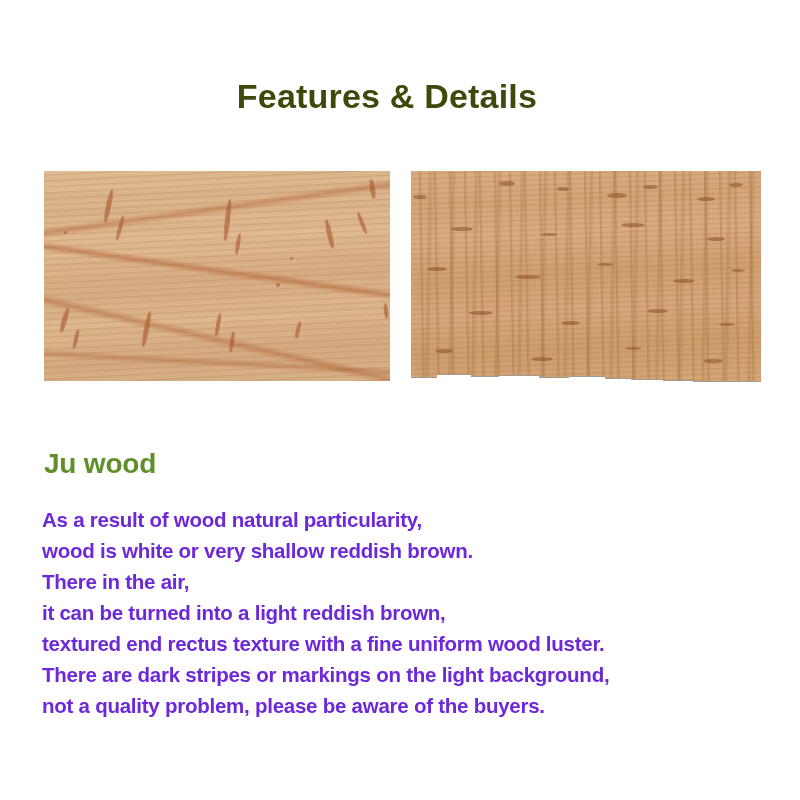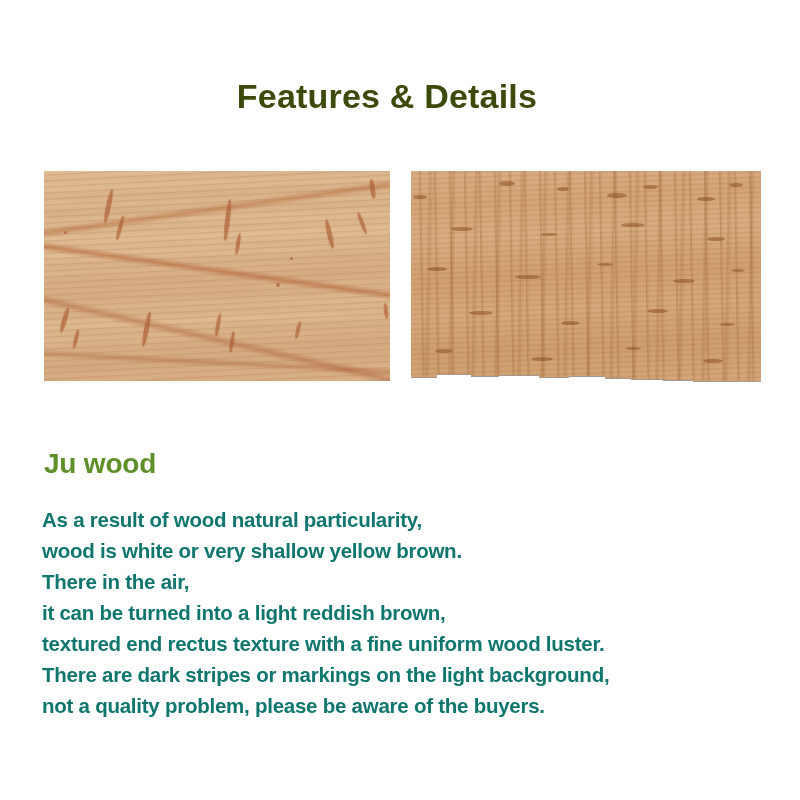--- a/index.html
+++ b/index.html
@@ -174,21 +174,21 @@
   .body-copy {
     position: absolute;
     left: 42px;
     top: 504px;
     width: 730px;
   }
   .body-line {
     font-family: "Liberation Sans", sans-serif;
     font-size: 20.5px;
     font-weight: bold;
-    color: #0f766e;
+    color: #6d28d9;
     line-height: 31px;
     letter-spacing: -0.25px;
     white-space: nowrap;
   }
 </style>
 </head>
 <body>
 
 <div class="page">
 
@@ -252,21 +252,21 @@
     <span class="tooth" style="left:220px;width:32px;height:4px;"></span>
     <span class="tooth" style="left:252px;width:30px;height:3px;"></span>
     <span class="tooth" style="left:282px;width:38px;height:2px;"></span>
     <span class="tooth" style="left:320px;width:30px;height:2px;"></span>
   </div>
 
   <div class="wood-heading">Ju wood</div>
 
   <div class="body-copy">
     <div class="body-line">As a result of wood natural particularity,</div>
-    <div class="body-line">wood is white or very shallow yellow brown.</div>
+    <div class="body-line">wood is white or very shallow reddish brown.</div>
     <div class="body-line">There in the air,</div>
     <div class="body-line">it can be turned into a light reddish brown,</div>
     <div class="body-line">textured end rectus texture with a fine uniform wood luster.</div>
     <div class="body-line">There are dark stripes or markings on the light background,</div>
     <div class="body-line">not a quality problem, please be aware of the buyers.</div>
   </div>
 
 </div>
 
 </body></html>

